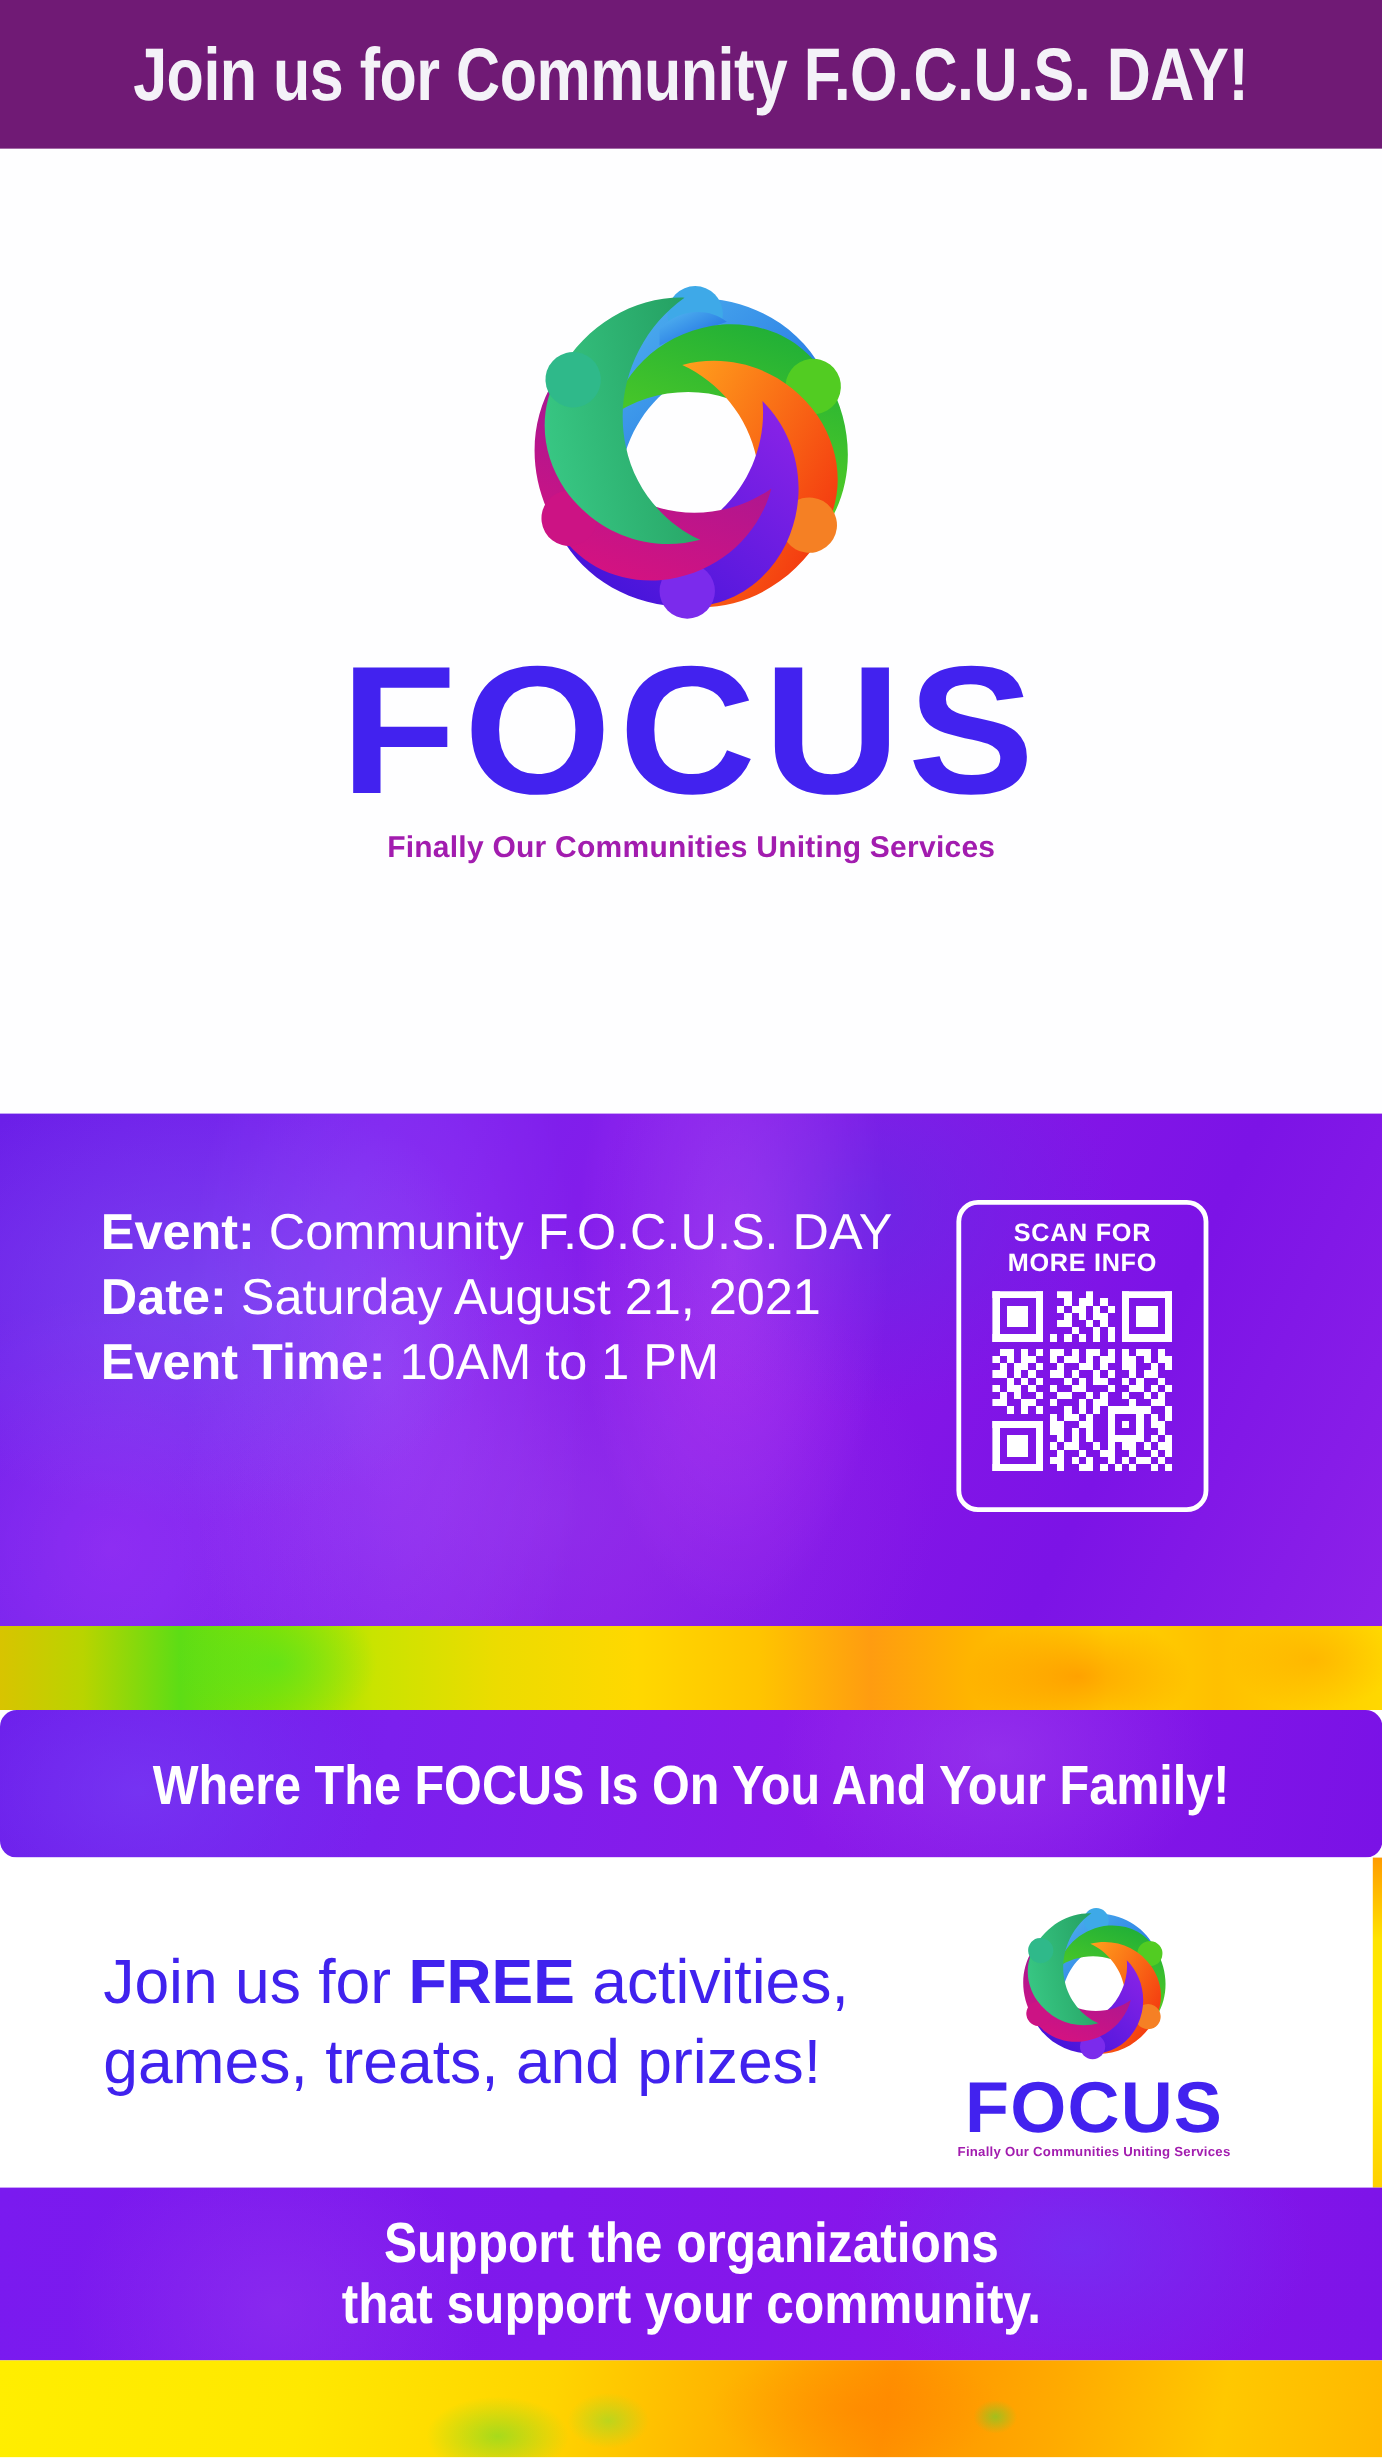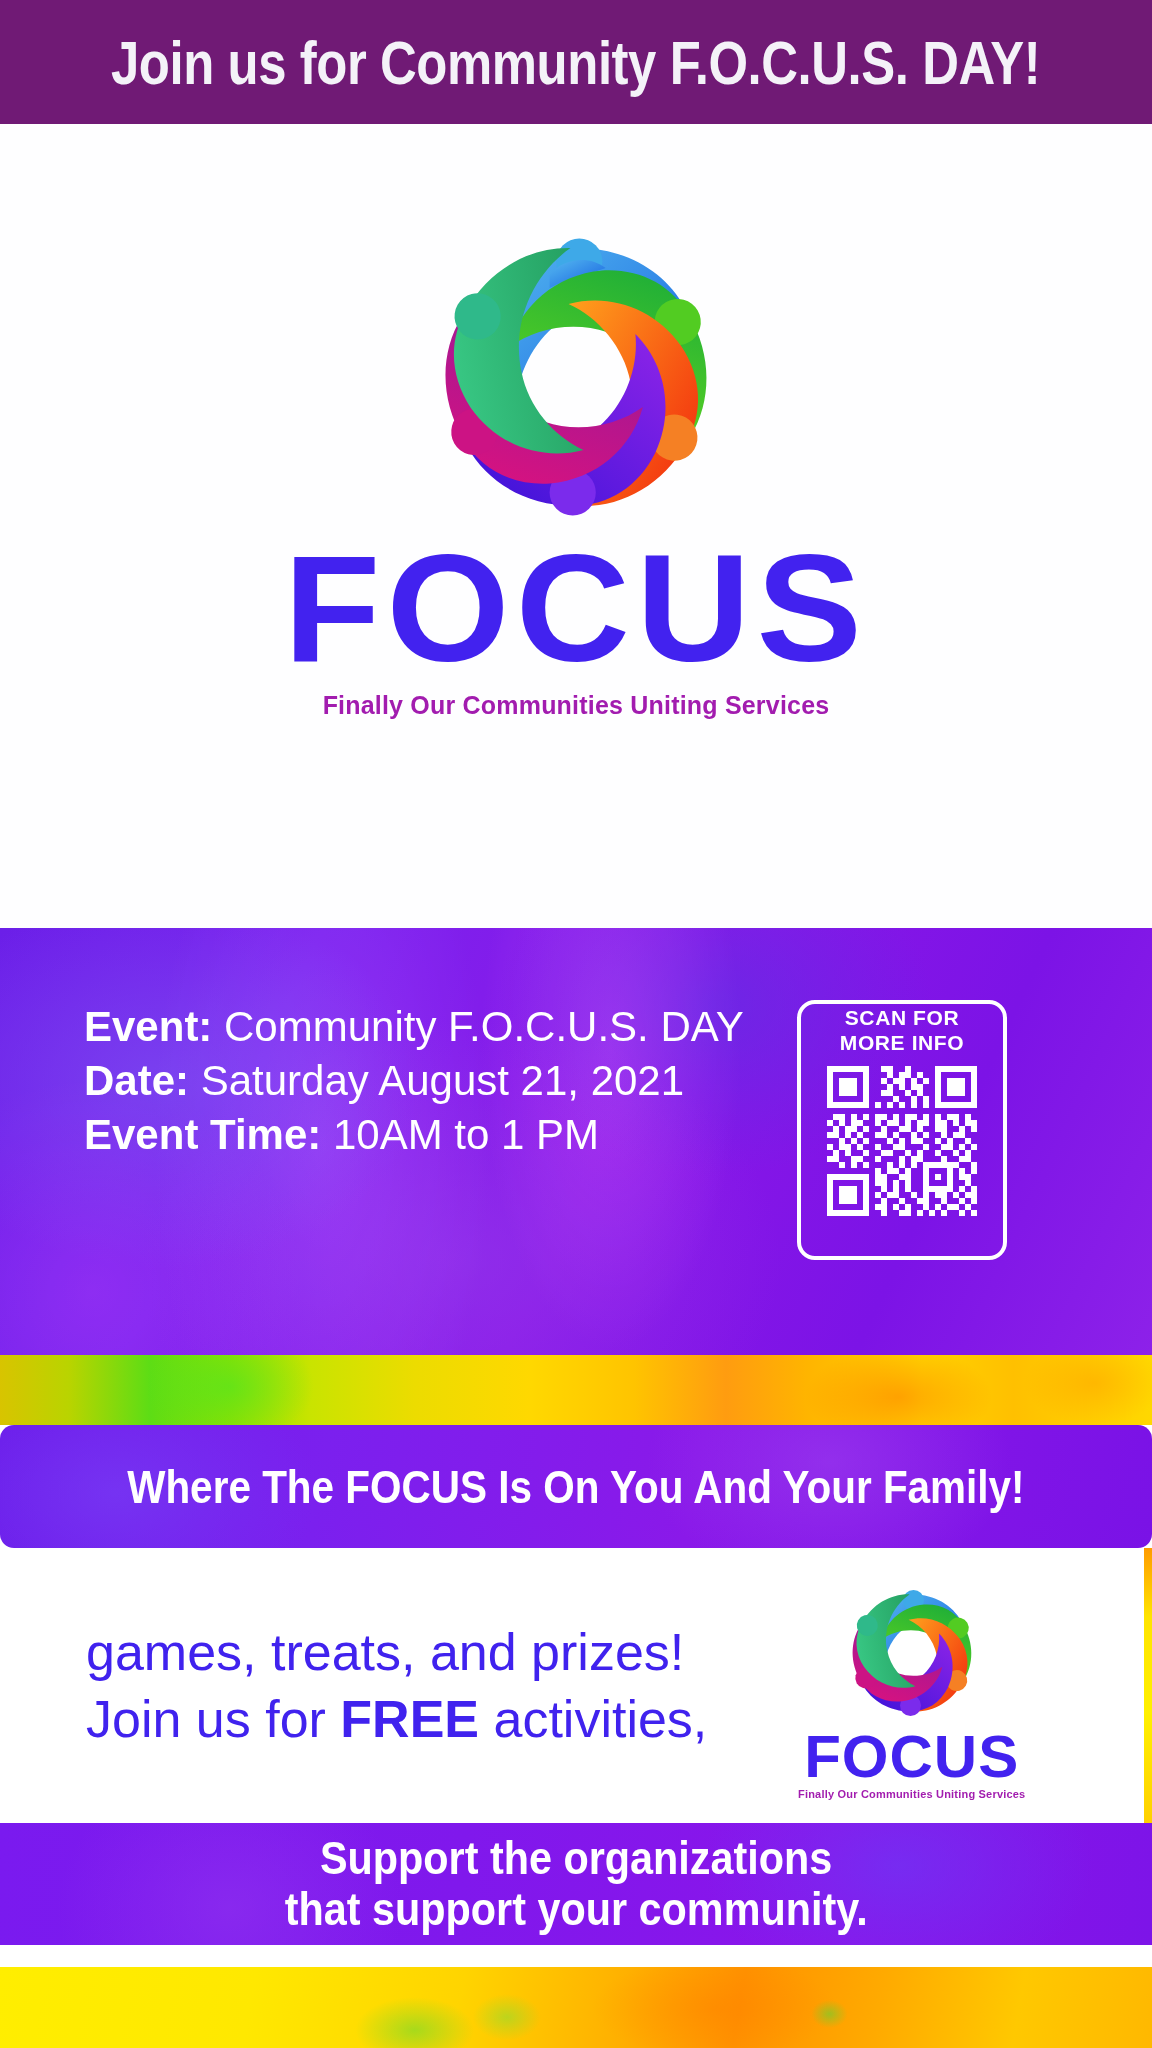--- a/index.html
+++ b/index.html
@@ -80,21 +80,21 @@
   .info-row b{font-weight:bold;}
   .info-row span{font-weight:normal;}
 
   
   .qr-card{
     position:absolute;left:797px;top:1000px;
     width:210px;height:260px;
     border:4px solid #ffffff;border-radius:18px;
     box-sizing:border-box;
     display:flex;flex-direction:column;align-items:center;
-    padding-top:2px;
+    padding-top:12px;
   }
   .qr-label{
     color:#ffffff;font-weight:bold;font-size:21px;line-height:1.18;
     text-align:center;letter-spacing:.6px;
     font-family:"Liberation Sans", sans-serif;
   }
   .qr-box{margin-top:10px;width:150px;height:150px;}
 
   
   .rainbow{
@@ -148,21 +148,21 @@
   .free-text b{font-weight:bold;}
   .free-logo{
     position:absolute;left:798px;top:1578px;
     display:flex;flex-direction:column;align-items:center;
   }
   .wordmark-sm{font-size:60px;letter-spacing:1px;margin-top:2px;}
   .tagline-sm{font-size:11px;margin-top:4px;}
 
   
   .support{
-    position:absolute;left:0;top:1823px;width:1152px;height:122px;
+    position:absolute;left:0;top:1823px;width:1152px;height:144px;
     overflow:hidden;
     background:
       radial-gradient(ellipse 280px 180px at 78% 35%, rgba(110,55,245,.65) 0%, rgba(110,55,245,0) 70%),
       radial-gradient(ellipse 240px 200px at 20% 70%, rgba(150,60,240,.45) 0%, rgba(150,60,240,0) 72%),
       linear-gradient(95deg,#7a1aef 0%,#8018ec 40%,#8a15ea 72%,#7d14e8 100%);
     display:flex;flex-direction:column;align-items:center;justify-content:center;
   }
   .support-line{
     position:relative;color:#ffffff;font-size:47px;font-weight:bold;line-height:1.08;
     transform:scaleX(0.88);white-space:nowrap;text-align:center;
@@ -467,22 +467,22 @@
   <div class="rainbow"></div>
 
   <div class="tagline-band">
     <div class="tagline-band-text">
       <span>Where The </span><span class="strong">FOCUS</span><span> Is On You And Your Family!</span>
     </div>
   </div>
 
   <div class="free">
     <div class="free-text">
+      <div><span>Join us for </span><b>FREE</b><span> activities,</span></div>
       <div>games, treats, and prizes!</div>
-      <div><span>Join us for </span><b>FREE</b><span> activities,</span></div>
     </div>
     <div class="free-edge"></div>
   </div>
 
   <div class="free-logo">
     <svg width="150" height="150" viewBox="0 0 200 200">
       <g transform="translate(100,100)">
         <g transform="rotate(0)">
           <path d="M 2 -78 C 30 -78 54 -64 66 -42 C 40 -54 8 -50 -14 -30 C -30 -16 -38 6 -36 26 C -54 8 -60 -20 -48 -46 C -38 -66 -20 -78 2 -78 Z" fill="url(#gBlue)"></path>
           <circle cx="2" cy="-70" r="14" fill="#3ea9e8"></circle>

